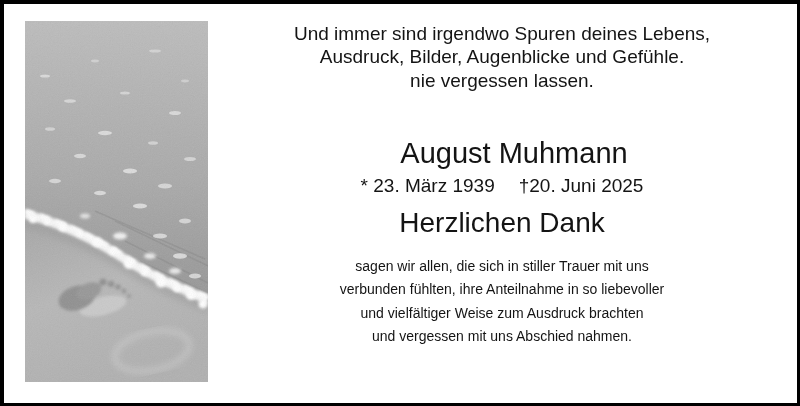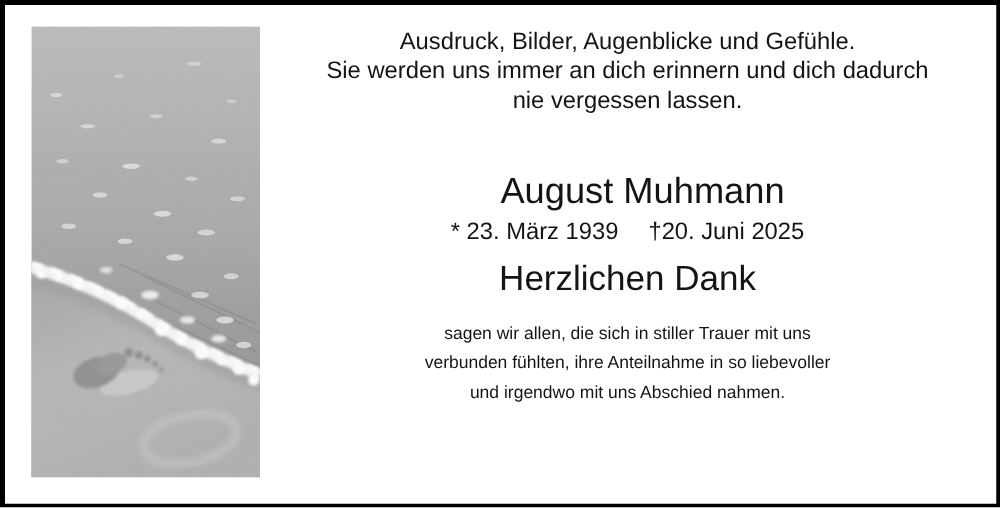--- a/index.html
+++ b/index.html
@@ -134,34 +134,35 @@
 
       <ellipse cx="127" cy="330" rx="38" ry="19" fill="none" stroke="#cbcbcb" stroke-width="5" opacity="0.75" transform="rotate(-12 127 330)" filter="url(#soft3)"></ellipse>
 
       <rect x="0" y="0" width="183" height="361" filter="url(#grain)" opacity="0.14"></rect>
     </svg>
   </div>
 
   <div class="content">
 
     <div class="verse">
+      <div>Und immer sind irgendwo Spuren deines Lebens,</div>
       <div>Ausdruck, Bilder, Augenblicke und Gefühle.</div>
-      <div>Sie werden uns immer an dich erinnern und dich dadurch</div>
       <div>nie vergessen lassen.</div>
     </div>
 
     <h1 class="name">August Muhmann</h1>
 
     <div class="dates">
       <span class="birth">* 23. März 1939</span><span class="death">†20. Juni 2025</span>
     </div>
 
     <div class="thanks-heading">Herzlichen Dank</div>
 
     <div class="thanks-text">
       <div>sagen wir allen, die sich in stiller Trauer mit uns</div>
       <div>verbunden fühlten, ihre Anteilnahme in so liebevoller</div>
-      <div>und irgendwo mit uns Abschied nahmen.</div>
+      <div>und vielfältiger Weise zum Ausdruck brachten</div>
+      <div>und vergessen mit uns Abschied nahmen.</div>
     </div>
 
 
   </div>
 </div>
 
 </body></html>

